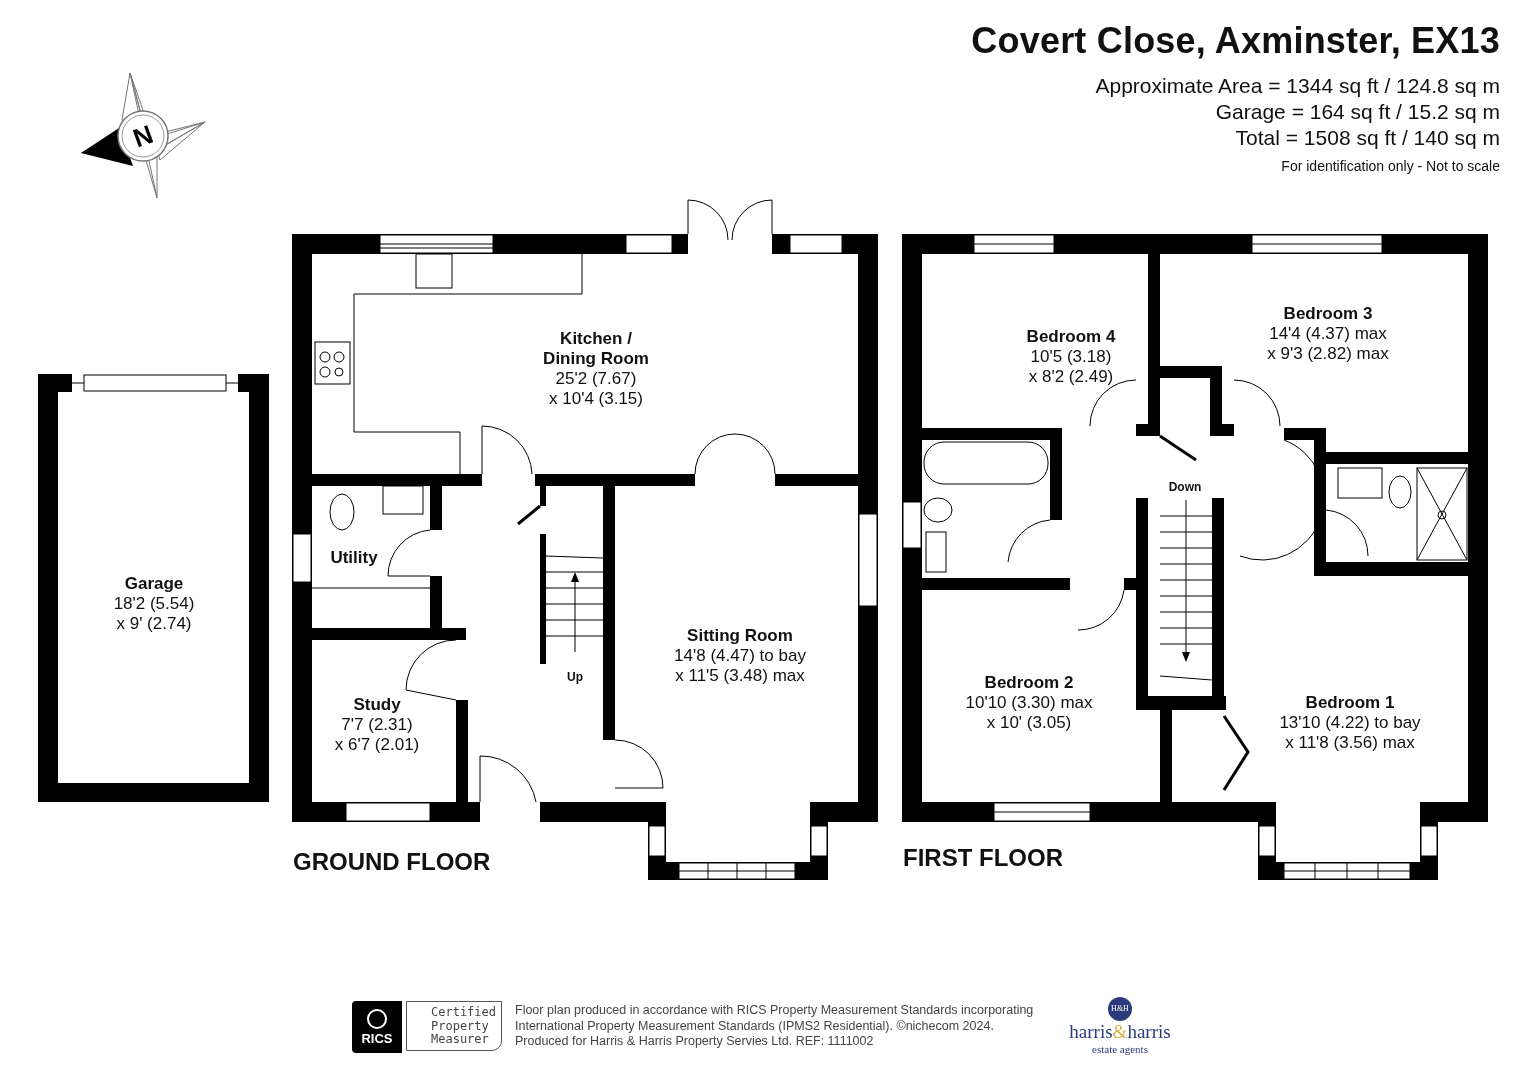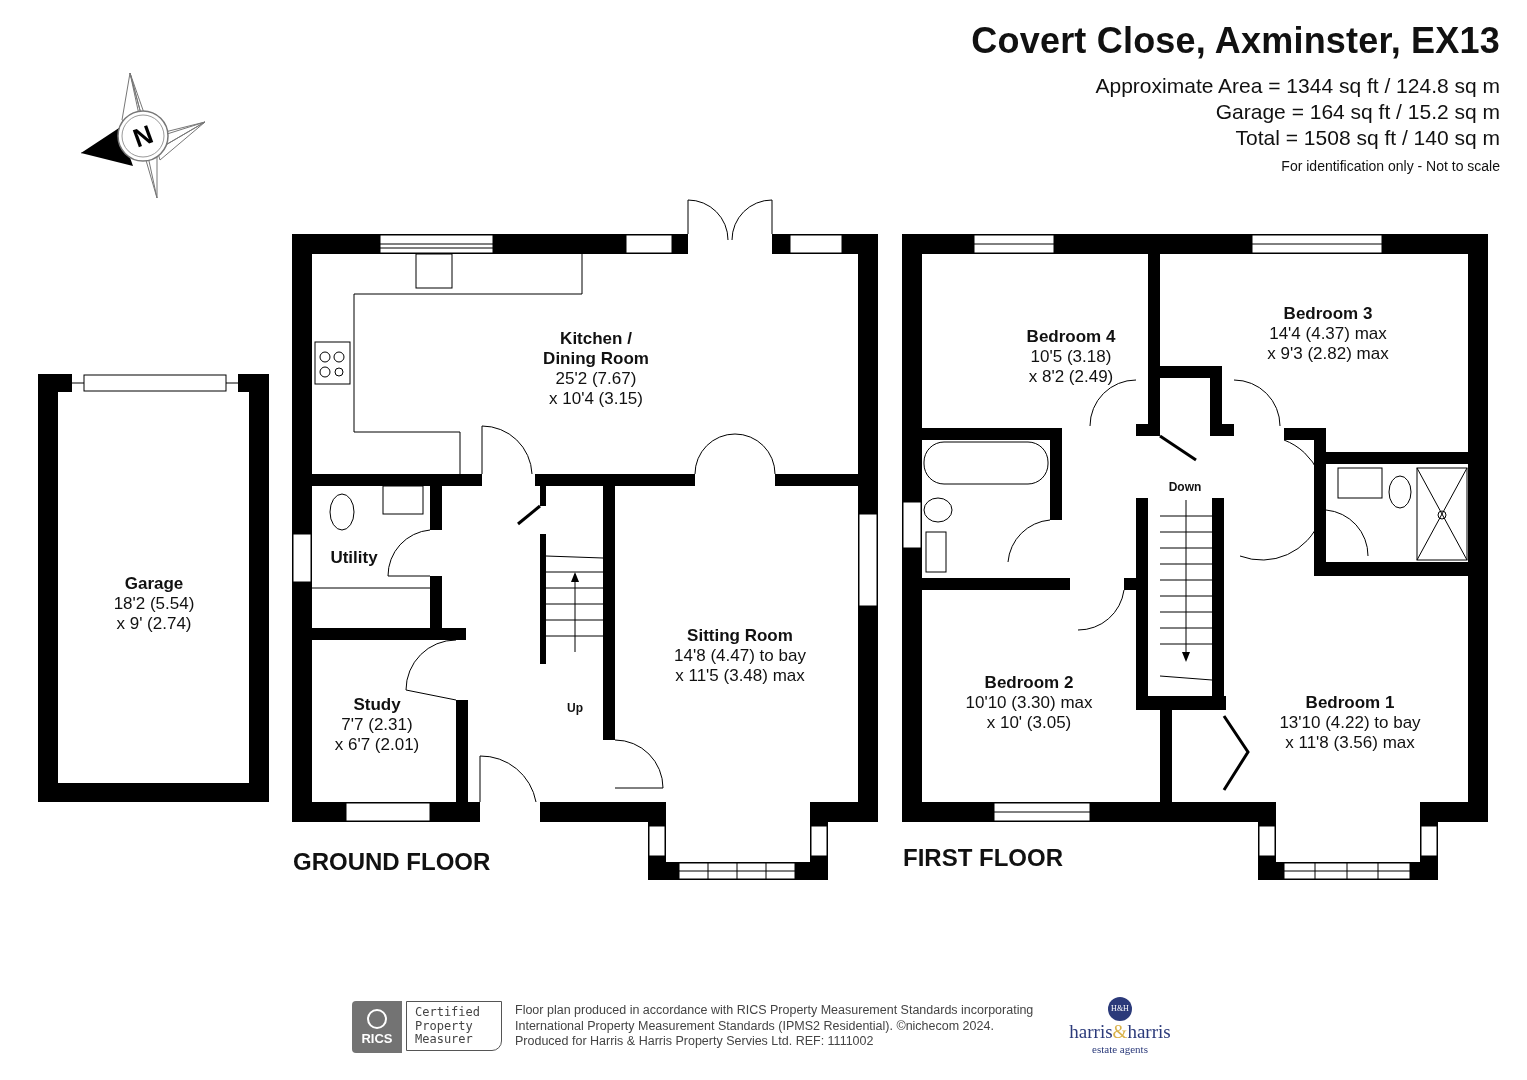--- a/index.html
+++ b/index.html
@@ -9,23 +9,23 @@
   .area-line { right:27px; font-size:21px; text-align:right; white-space:nowrap; }
   .note { right:27px; top:158px; font-size:14px; text-align:right; white-space:nowrap; }
   svg.plan { position:absolute; left:0; top:0; }
   .room-label { position:absolute; text-align:center; font-size:17px; line-height:20px; white-space:nowrap; transform:translateX(-50%); }
   .room-label .name { font-weight:bold; display:block; }
   .room-label .dim { display:block; }
   .floor-label { position:absolute; font-size:24px; font-weight:bold; white-space:nowrap; }
   .small-label { position:absolute; font-size:12px; font-weight:bold; white-space:nowrap; transform:translateX(-50%); }
   .footer-text { left:515px; top:1003px; font-size:12.5px; line-height:15.5px; color:#444; white-space:nowrap; }
   .rics { left:352px; top:1001px; width:152px; height:52px; }
-  .rics .seal { position:absolute; left:0; top:0; width:50px; height:52px; background:#737373; color:#fff; font-weight:bold; font-size:13px; text-align:center; border-radius:4px 0 0 4px; }
+  .rics .seal { position:absolute; left:0; top:0; width:50px; height:52px; background:#000000; color:#fff; font-weight:bold; font-size:13px; text-align:center; border-radius:4px 0 0 4px; }
   .rics .seal .lion { display:block; margin:8px auto 2px; width:20px; height:20px; border-radius:50%; border:2px solid #fff; box-sizing:border-box; }
-  .rics .cert { position:absolute; left:54px; top:0; width:96px; height:50px; border:1px solid #555; border-radius:0 0 10px 0; font-family:"DejaVu Sans Mono", monospace; font-size:12px; line-height:13.5px; color:#444; padding:4px 0 0 8px; box-sizing:border-box; }
+  .rics .cert { position:absolute; left:54px; top:0; width:96px; height:50px; border:1px solid #555; border-radius:0 0 10px 0; font-family:"DejaVu Sans Mono", monospace; font-size:12px; line-height:13.5px; color:#444; padding:4px 0 0 24px; box-sizing:border-box; }
   .hh { left:1060px; top:997px; width:120px; height:60px; text-align:center; }
   .hh .badge { width:24px; height:24px; border-radius:50%; background:#2b3a7a; color:#fff; font-family:"Liberation Serif", serif; font-size:8px; line-height:24px; margin:0 auto; }
   .hh .brand { font-family:"Liberation Serif", serif; font-size:19px; color:#2b3a7a; line-height:22px; }
   .hh .brand .amp { color:#d9b24a; }
   .hh .sub { font-family:"Liberation Serif", serif; font-size:11px; color:#2b3a7a; line-height:12px; }
 </style>
 </head>
 <body>
 
 <div class="abs title">Covert Close, Axminster, EX13</div>
@@ -247,21 +247,21 @@
 <div class="room-label" style="left:377px; top:695px;">
   <span class="name">Study</span>
   <span class="dim">7'7 (2.31)</span>
   <span class="dim">x 6'7 (2.01)</span>
 </div>
 <div class="room-label" style="left:740px; top:626px;">
   <span class="name">Sitting Room</span>
   <span class="dim">14'8 (4.47) to bay</span>
   <span class="dim">x 11'5 (3.48) max</span>
 </div>
-<div class="small-label" style="left:575px; top:701px;">Up</div>
+<div class="small-label" style="left:575px; top:670px;">Up</div>
 <div class="floor-label" style="left:293px; top:848px;">GROUND FLOOR</div>
 
 <div class="room-label" style="left:1027px; top:327px;margin-left:44px;">
   <span class="name">Bedroom 4</span>
   <span class="dim">10'5 (3.18)</span>
   <span class="dim">x 8'2 (2.49)</span>
 </div>
 <div class="room-label" style="left:1328px; top:304px;">
   <span class="name">Bedroom 3</span>
   <span class="dim">14'4 (4.37) max</span>

